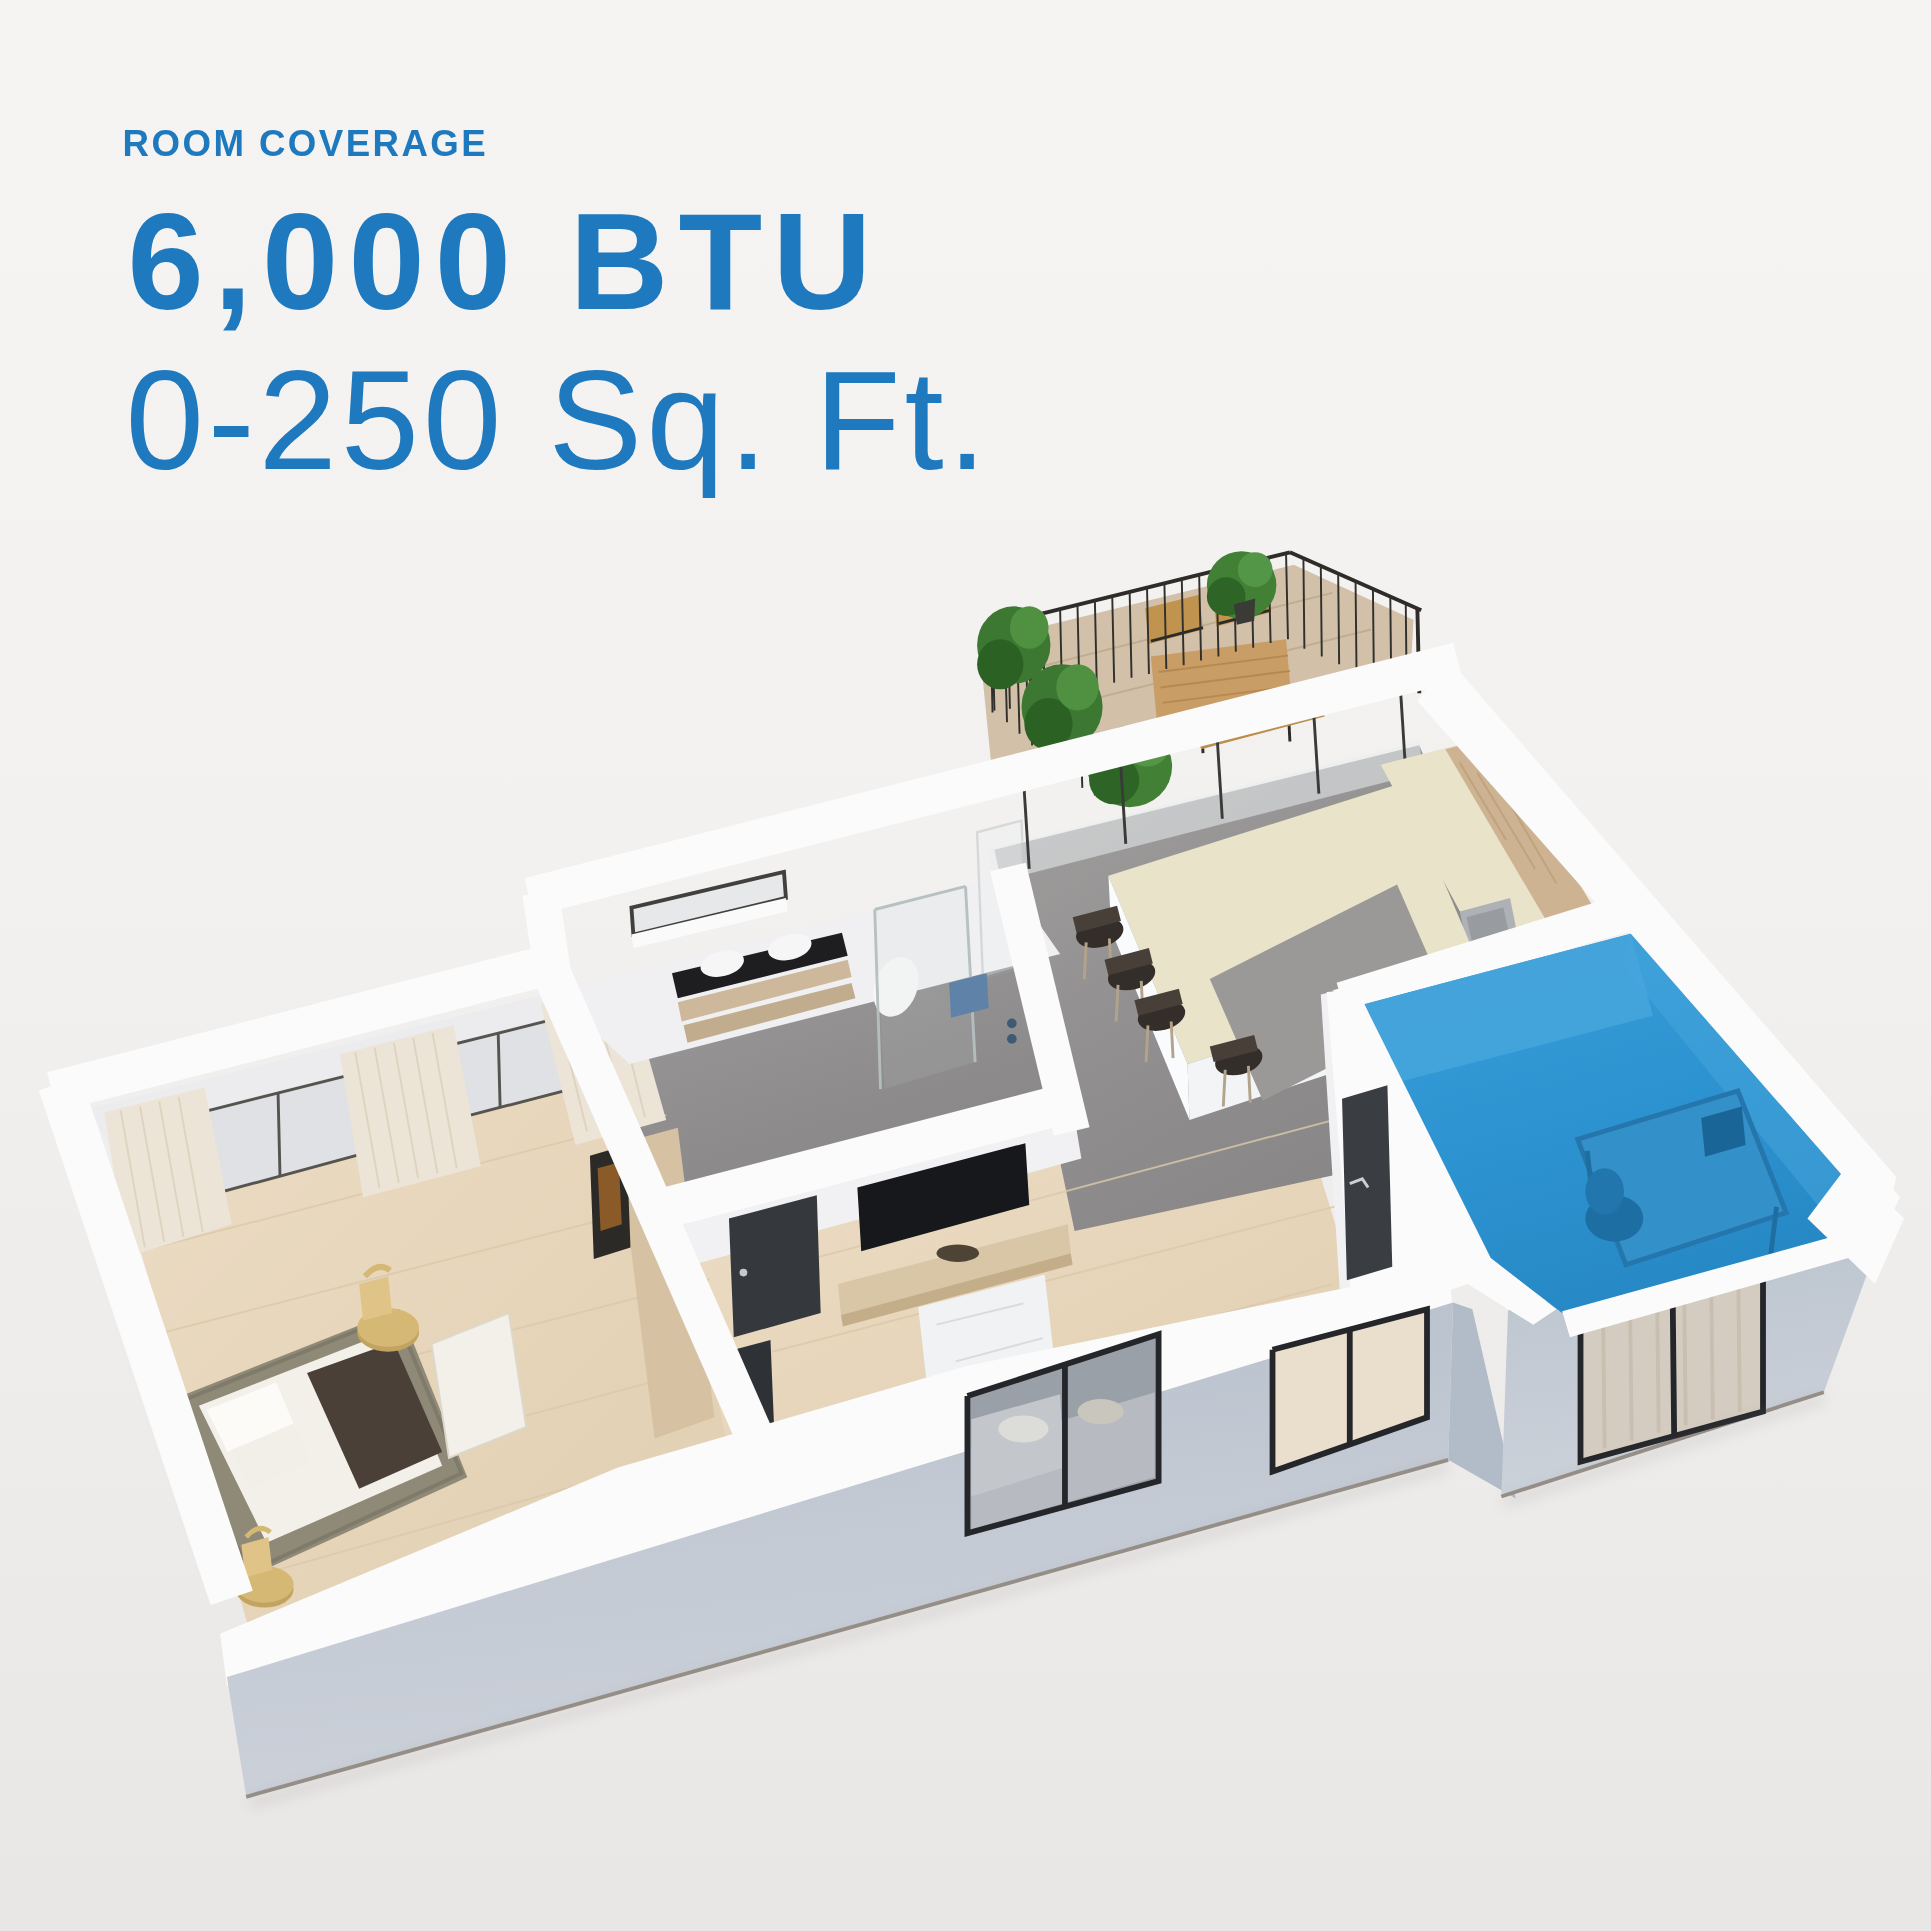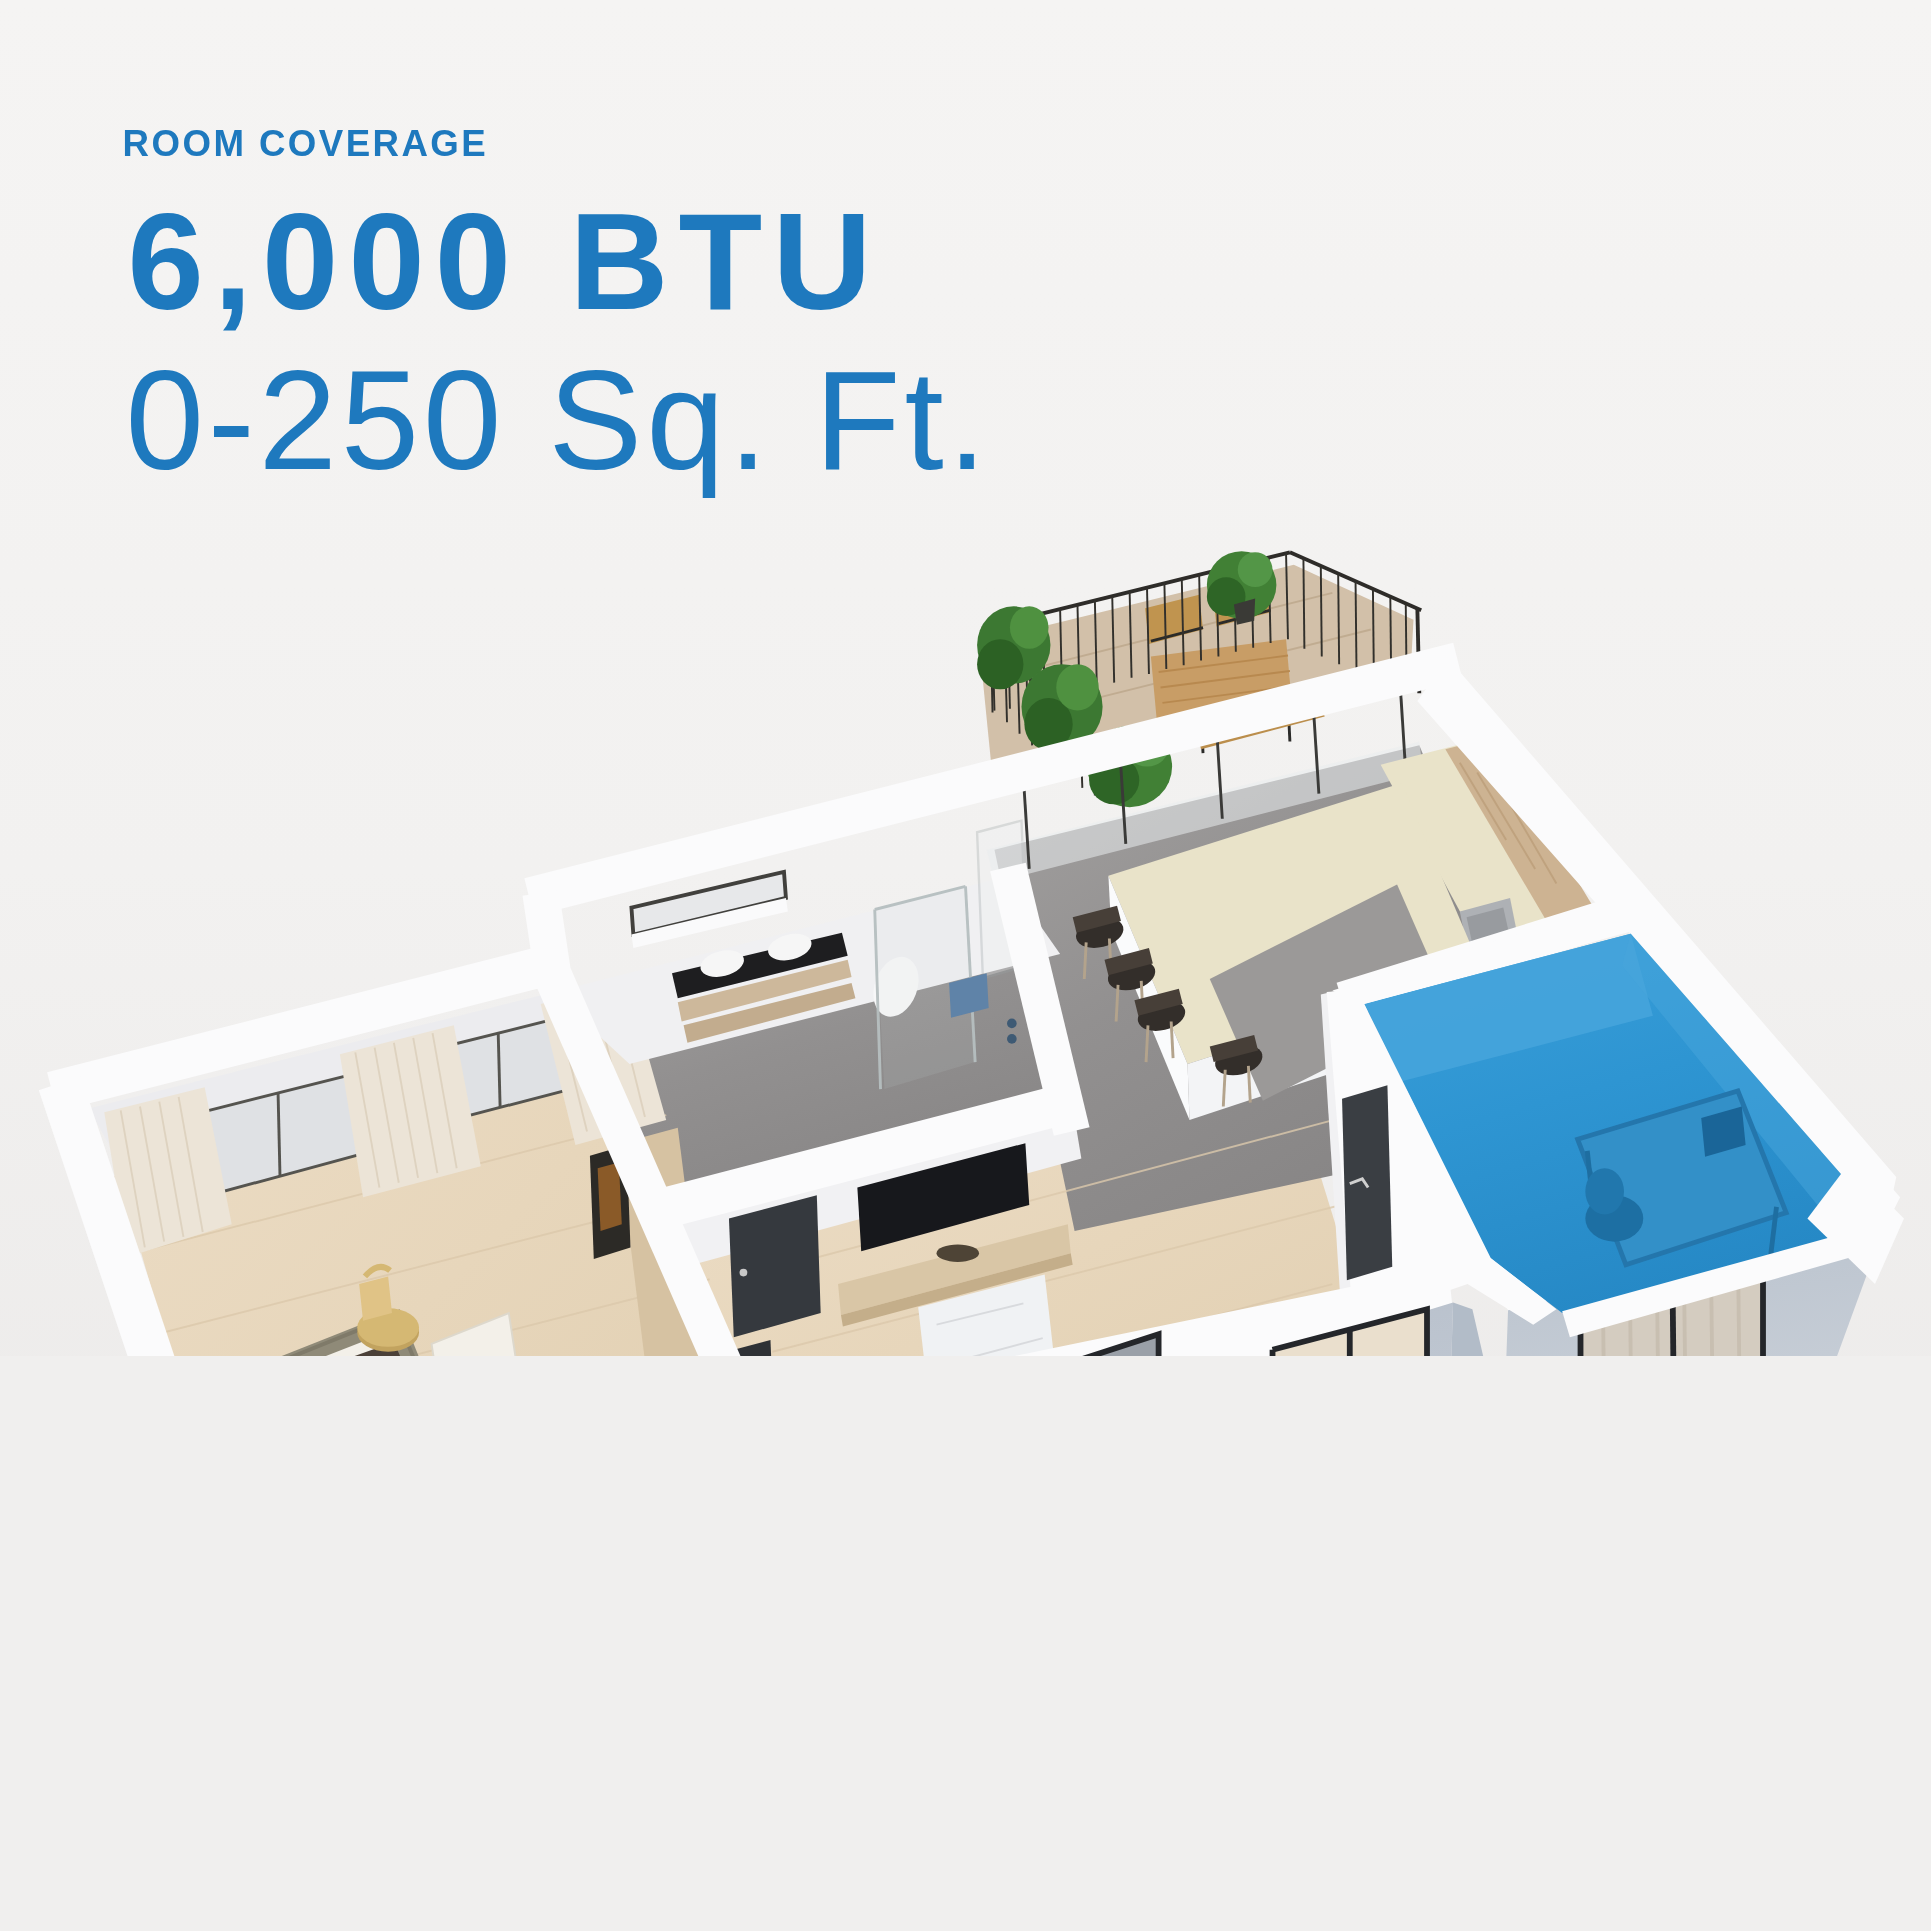--- a/index.html
+++ b/index.html
@@ -1,16 +1,16 @@
 <!DOCTYPE html>
 <html><head>
 <meta charset="utf-8">
 <style>
   html,body{margin:0;padding:0;width:1931px;height:1931px;background:#f0efee;}
-  #stage{position:relative;width:1931px;height:1356px;overflow:hidden;
+  #stage{position:relative;width:1931px;height:1931px;overflow:hidden;
          font-family:"Liberation Sans", sans-serif;}
   svg{position:absolute;left:0;top:0;}
 </style>
 </head>
 <body>
 <div id="stage">
 <svg width="1931" height="1931" viewBox="0 0 2000 2000">
 <defs>
   <linearGradient id="bg" x1="0" y1="0" x2="0" y2="1">
     <stop offset="0" stop-color="#f5f4f3"></stop>

